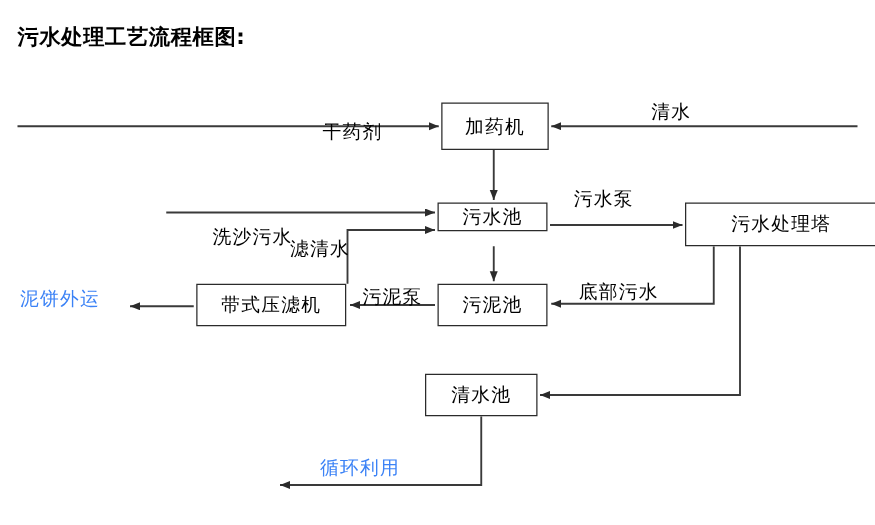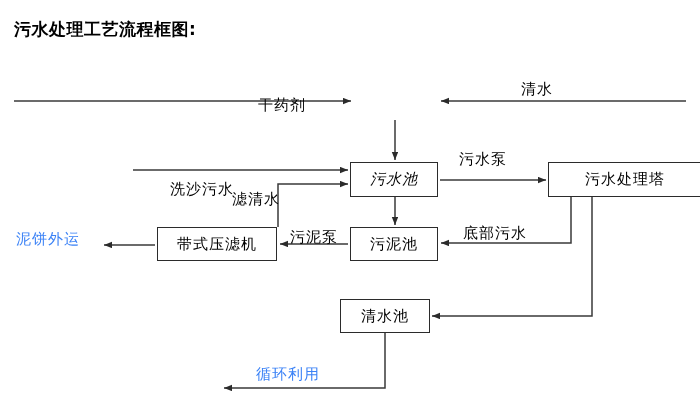--- a/index.html
+++ b/index.html
@@ -96,22 +96,25 @@
       <path d="M348,244 L280,244" marker-end="url(#arrow)"></path>
 
       <path d="M155,245 L104,245" marker-end="url(#arrow)"></path>
 
       <path d="M592,197 L592,316 L432,316" marker-end="url(#arrow)"></path>
 
       <path d="M385,333 L385,388 L224,388" marker-end="url(#arrow)"></path>
     </g>
   </svg>
 
+  <div class="nodebox" style="left:353px; top:82px; width:86px; height:38px;">
+    <span>加药机</span>
+  </div>
 
-  <div class="nodebox" style="left:350px; top:162px; width:88px; height:35px;font-style:italic;">
+  <div class="nodebox" style="left:350px; top:162px; width:88px; height:23px;">
     <span>污水池</span>
   </div>
 
   <div class="nodebox" style="left:548px; top:162px; width:154px; height:35px;">
     <span>污水处理塔</span>
   </div>
 
   <div class="nodebox" style="left:157px; top:227px; width:120px; height:34px;">
     <span>带式压滤机</span>
   </div>

